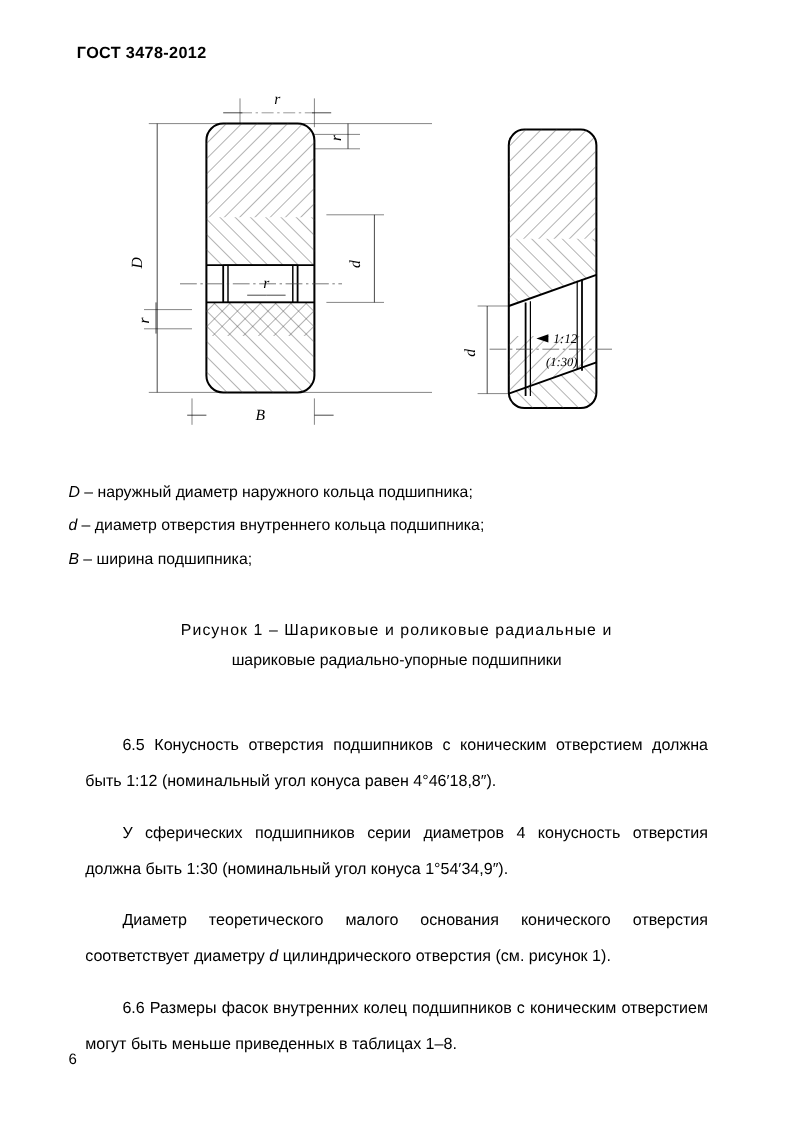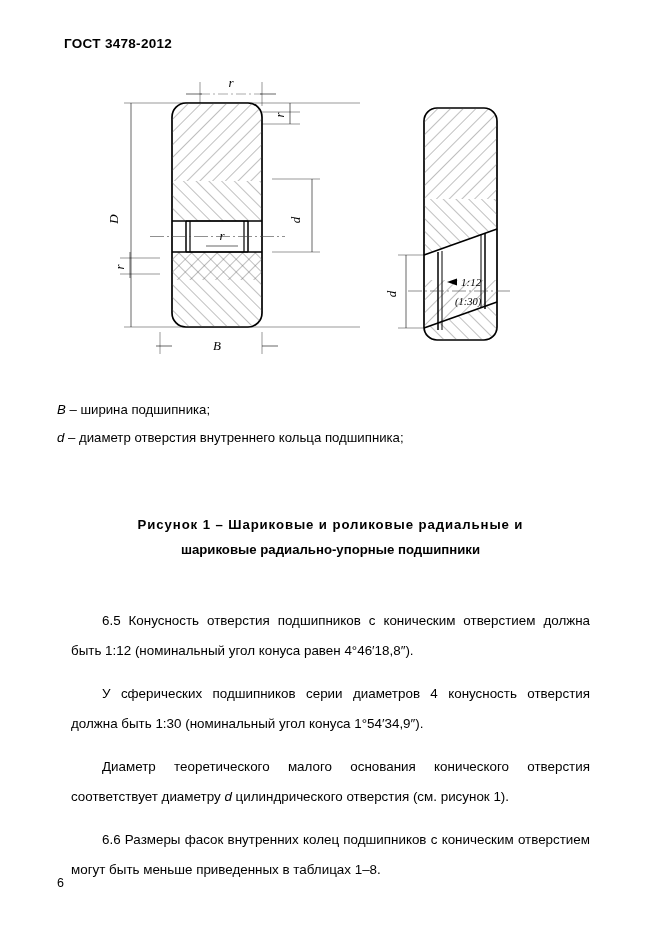--- a/index.html
+++ b/index.html
@@ -52,21 +52,20 @@
     font-style: italic;
   }
 
   
   .caption {
     position: absolute;
     left: 0;
     top: 512px;
     width: 661px;
     text-align: center;
-    font-weight: bold;
   }
   .caption-line {
     font-size: 13.2px;
     line-height: 25px;
   }
   .caption-line.first {
     letter-spacing: 0.9px;
   }
 
   
@@ -219,24 +218,27 @@
       <text x="124" y="205" transform="rotate(-90 124 205)" text-anchor="middle">r</text>
       <text x="396" y="232" transform="rotate(-90 396 232)" text-anchor="middle">d</text>
       <text x="461" y="224" font-size="11">1:12</text>
       <text x="455" y="243" font-size="10.5">(1:30)</text>
     </g>
   </svg>
 </div>
 
 <div class="legend">
   <div class="legend-line">
-    <i>B</i><span> – </span><span>ширина подшипника;</span>
+    <i>D</i><span> – </span><span>наружный диаметр наружного кольца подшипника;</span>
   </div>
   <div class="legend-line">
     <i>d</i><span> – </span><span>диаметр отверстия внутреннего кольца подшипника;</span>
+  </div>
+  <div class="legend-line">
+    <i>B</i><span> – </span><span>ширина подшипника;</span>
   </div>
 </div>
 
 <div class="caption">
   <div class="caption-line first">Рисунок 1 – Шариковые и роликовые радиальные и</div>
   <div class="caption-line">шариковые радиально-упорные подшипники</div>
 </div>
 
 <div class="body-text">
   <p class="para">6.5  Конусность отверстия подшипников с коническим отверстием должна быть 1:12 (номинальный угол конуса равен 4°46′18,8″).</p>

